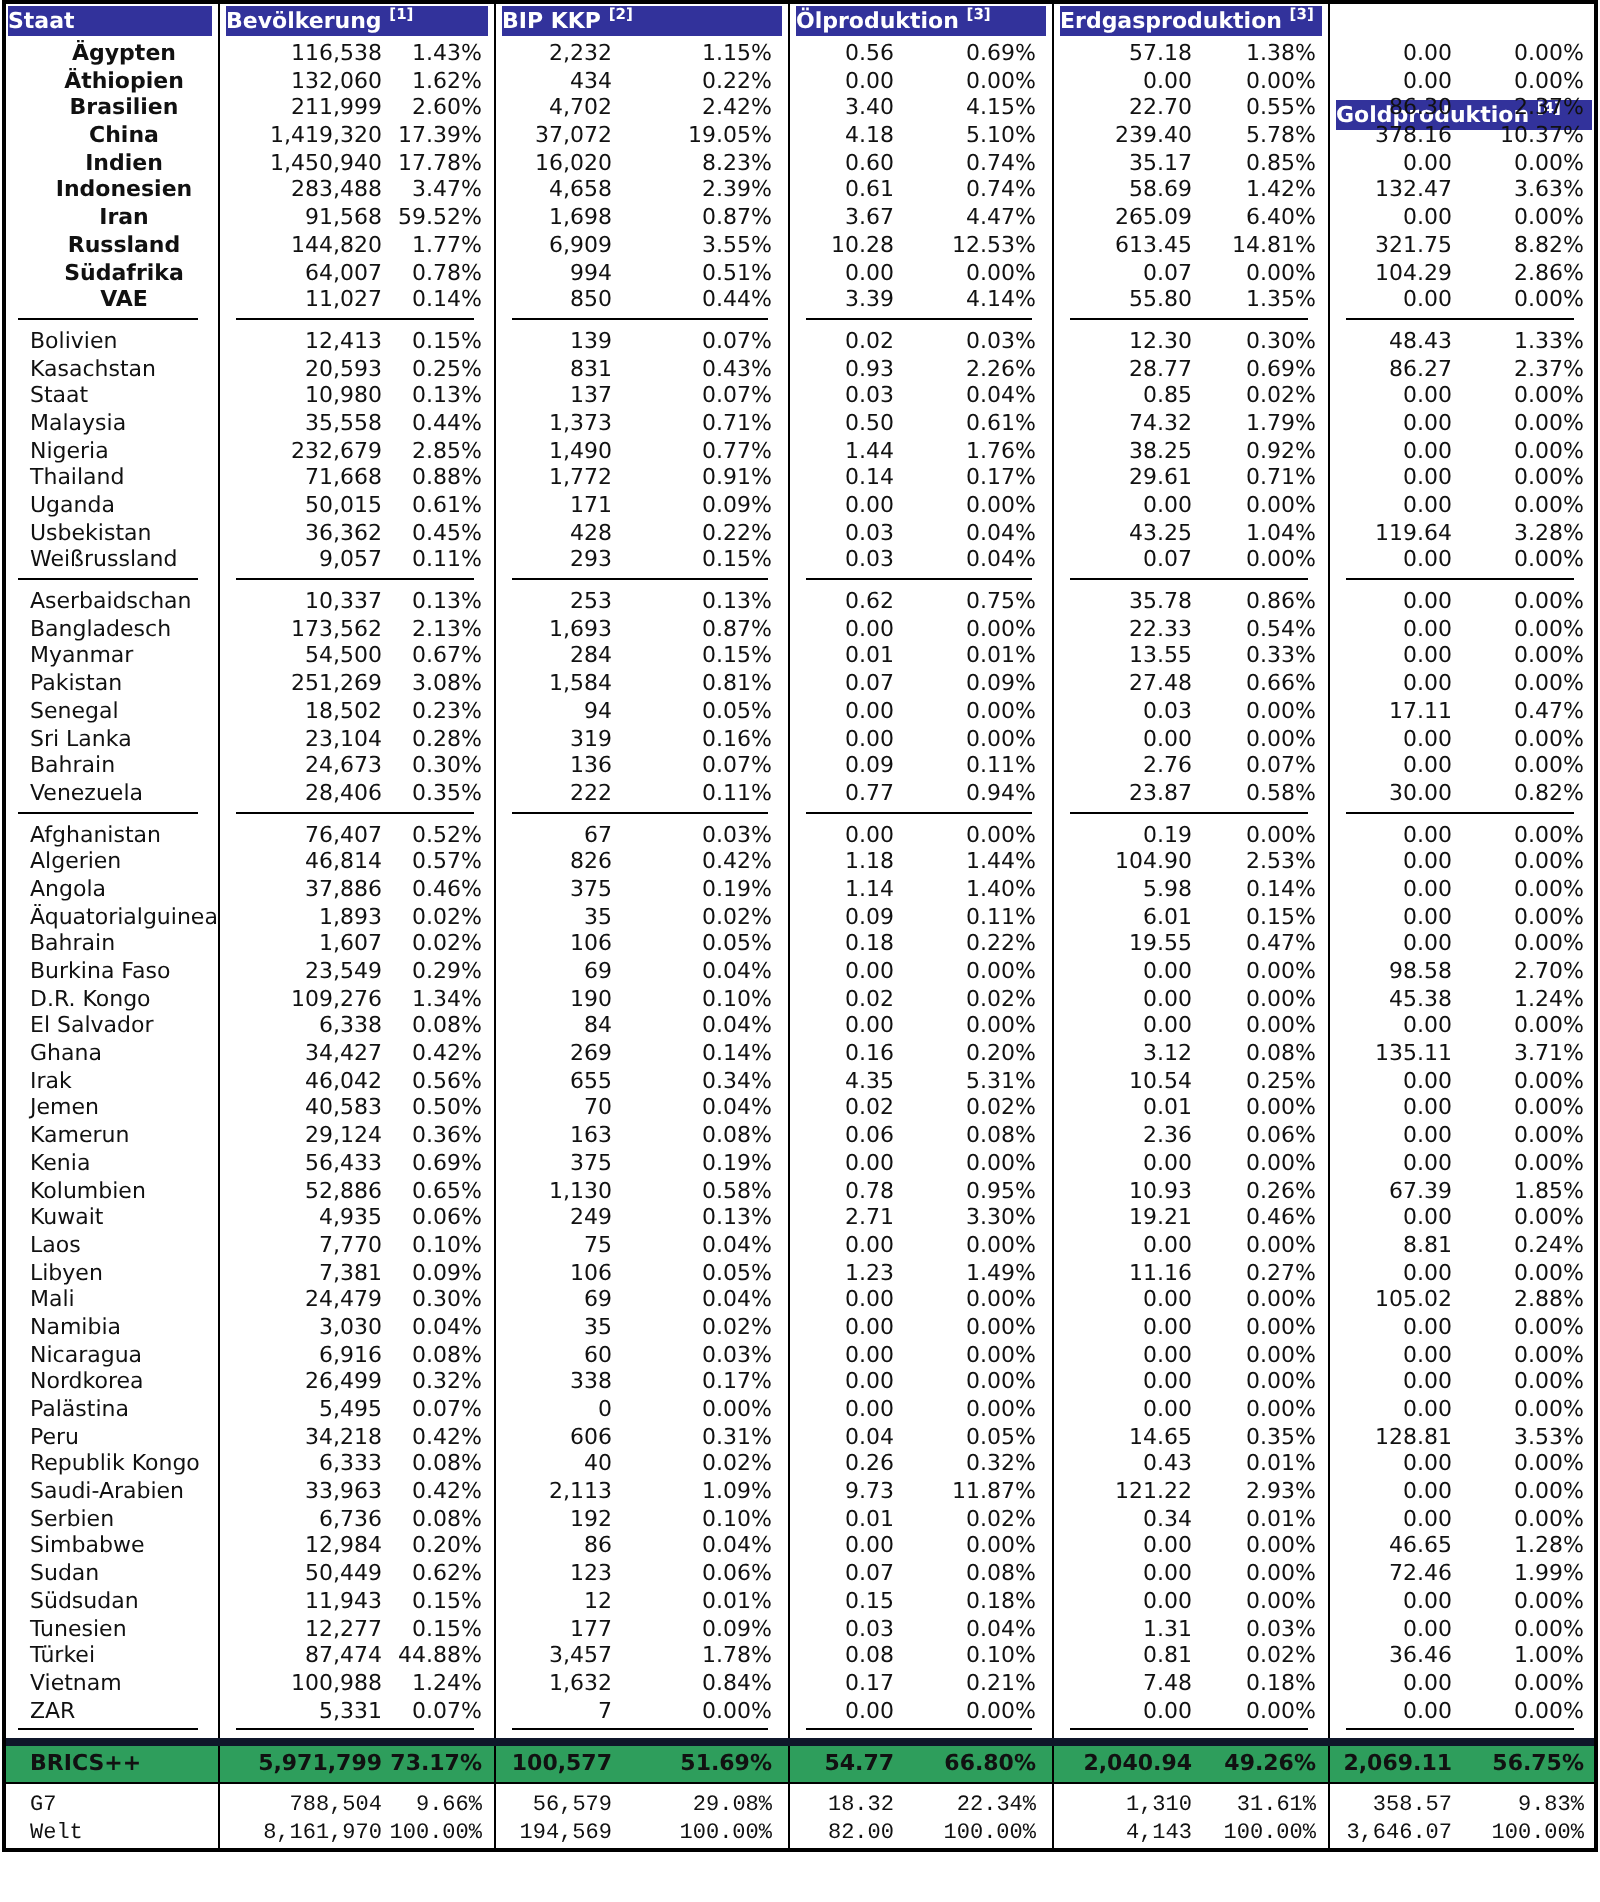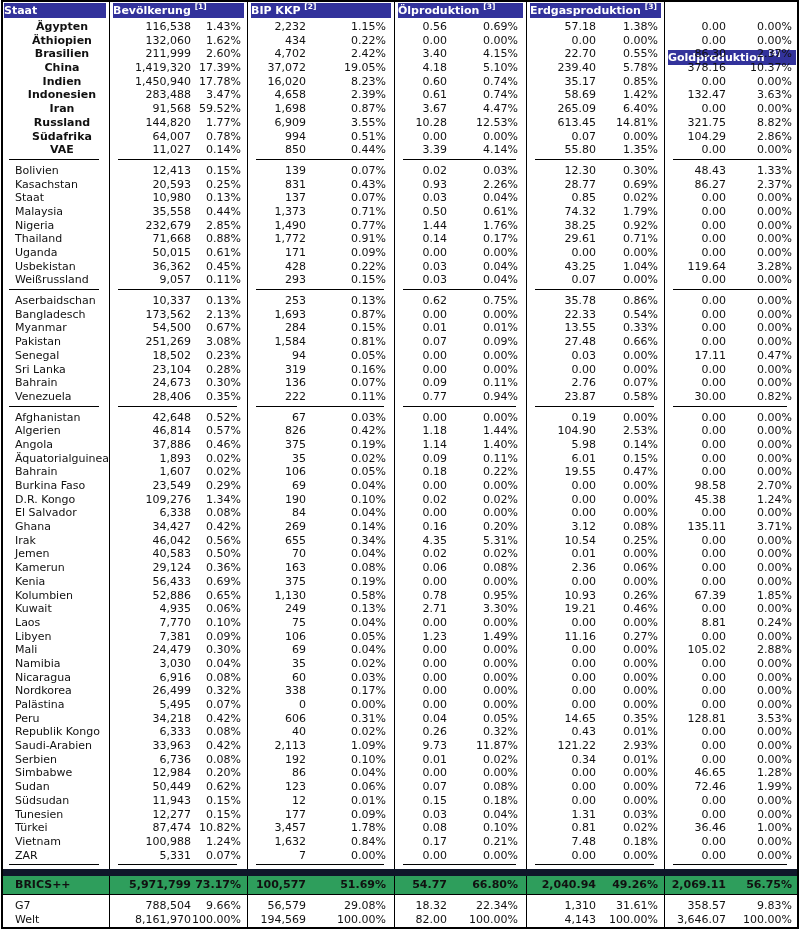--- a/index.html
+++ b/index.html
@@ -28,23 +28,23 @@
   .c2 .pct{width:80px;padding-right:8px}
   .c3 .pct{width:71px;padding-right:8px}
   .c4 .pct{width:62px;padding-right:6px}
   .c5 .pct{width:66px;padding-right:5px}
   
   .sep{height:7px;}
   .sline{margin:2px 10px 0 8px;border-top:1px solid #000;height:0;}
   .c0 .sline{margin-left:6px;}
   
   .total{height:18px;line-height:18px;background:var(--brics-bg,#2E9E5C);font-weight:bold;
-         border-top:7px solid #0f172a;border-bottom:1px solid #000;}
+         border-top:4px solid #0f172a;border-bottom:1px solid #000;}
   .gap{height:4px;}
-  .sum{height:14px;line-height:14px;}
+  .sum{height:14px;line-height:14px;font-family:Liberation Mono, monospace;}
   
   .src{position:absolute;left:4px;top:930px;font-size:11.5px;color:#111;white-space:nowrap;}
   .src sup{font-size:8px;line-height:0;}
 </style>
 </head>
 <body>
 
 <div class="page">
   <div class="tbl">
       <div class="row hrow">
@@ -744,21 +744,21 @@
         <div class="cell c4">
           <div class="sline"></div>
         </div>
         <div class="cell c5">
           <div class="sline"></div>
         </div>
       </div>
       <div class="row drow">
         <div class="cell c0 name"><span>Afghanistan</span></div>
         <div class="cell c1 vals">
-          <span class="abs">42,648</span>
+          <span class="abs">76,407</span>
           <span class="pct">0.52%</span>
         </div>
         <div class="cell c2 vals">
           <span class="abs">67</span>
           <span class="pct">0.03%</span>
         </div>
         <div class="cell c3 vals">
           <span class="abs">0.00</span>
           <span class="pct">0.00%</span>
         </div>
@@ -1435,21 +1435,21 @@
         </div>
         <div class="cell c5 vals">
           <span class="abs">0.00</span>
           <span class="pct">0.00%</span>
         </div>
       </div>
       <div class="row drow">
         <div class="cell c0 name"><span>Türkei</span></div>
         <div class="cell c1 vals">
           <span class="abs">87,474</span>
-          <span class="pct">10.82%</span>
+          <span class="pct">44.88%</span>
         </div>
         <div class="cell c2 vals">
           <span class="abs">3,457</span>
           <span class="pct">1.78%</span>
         </div>
         <div class="cell c3 vals">
           <span class="abs">0.08</span>
           <span class="pct">0.10%</span>
         </div>
         <div class="cell c4 vals">

